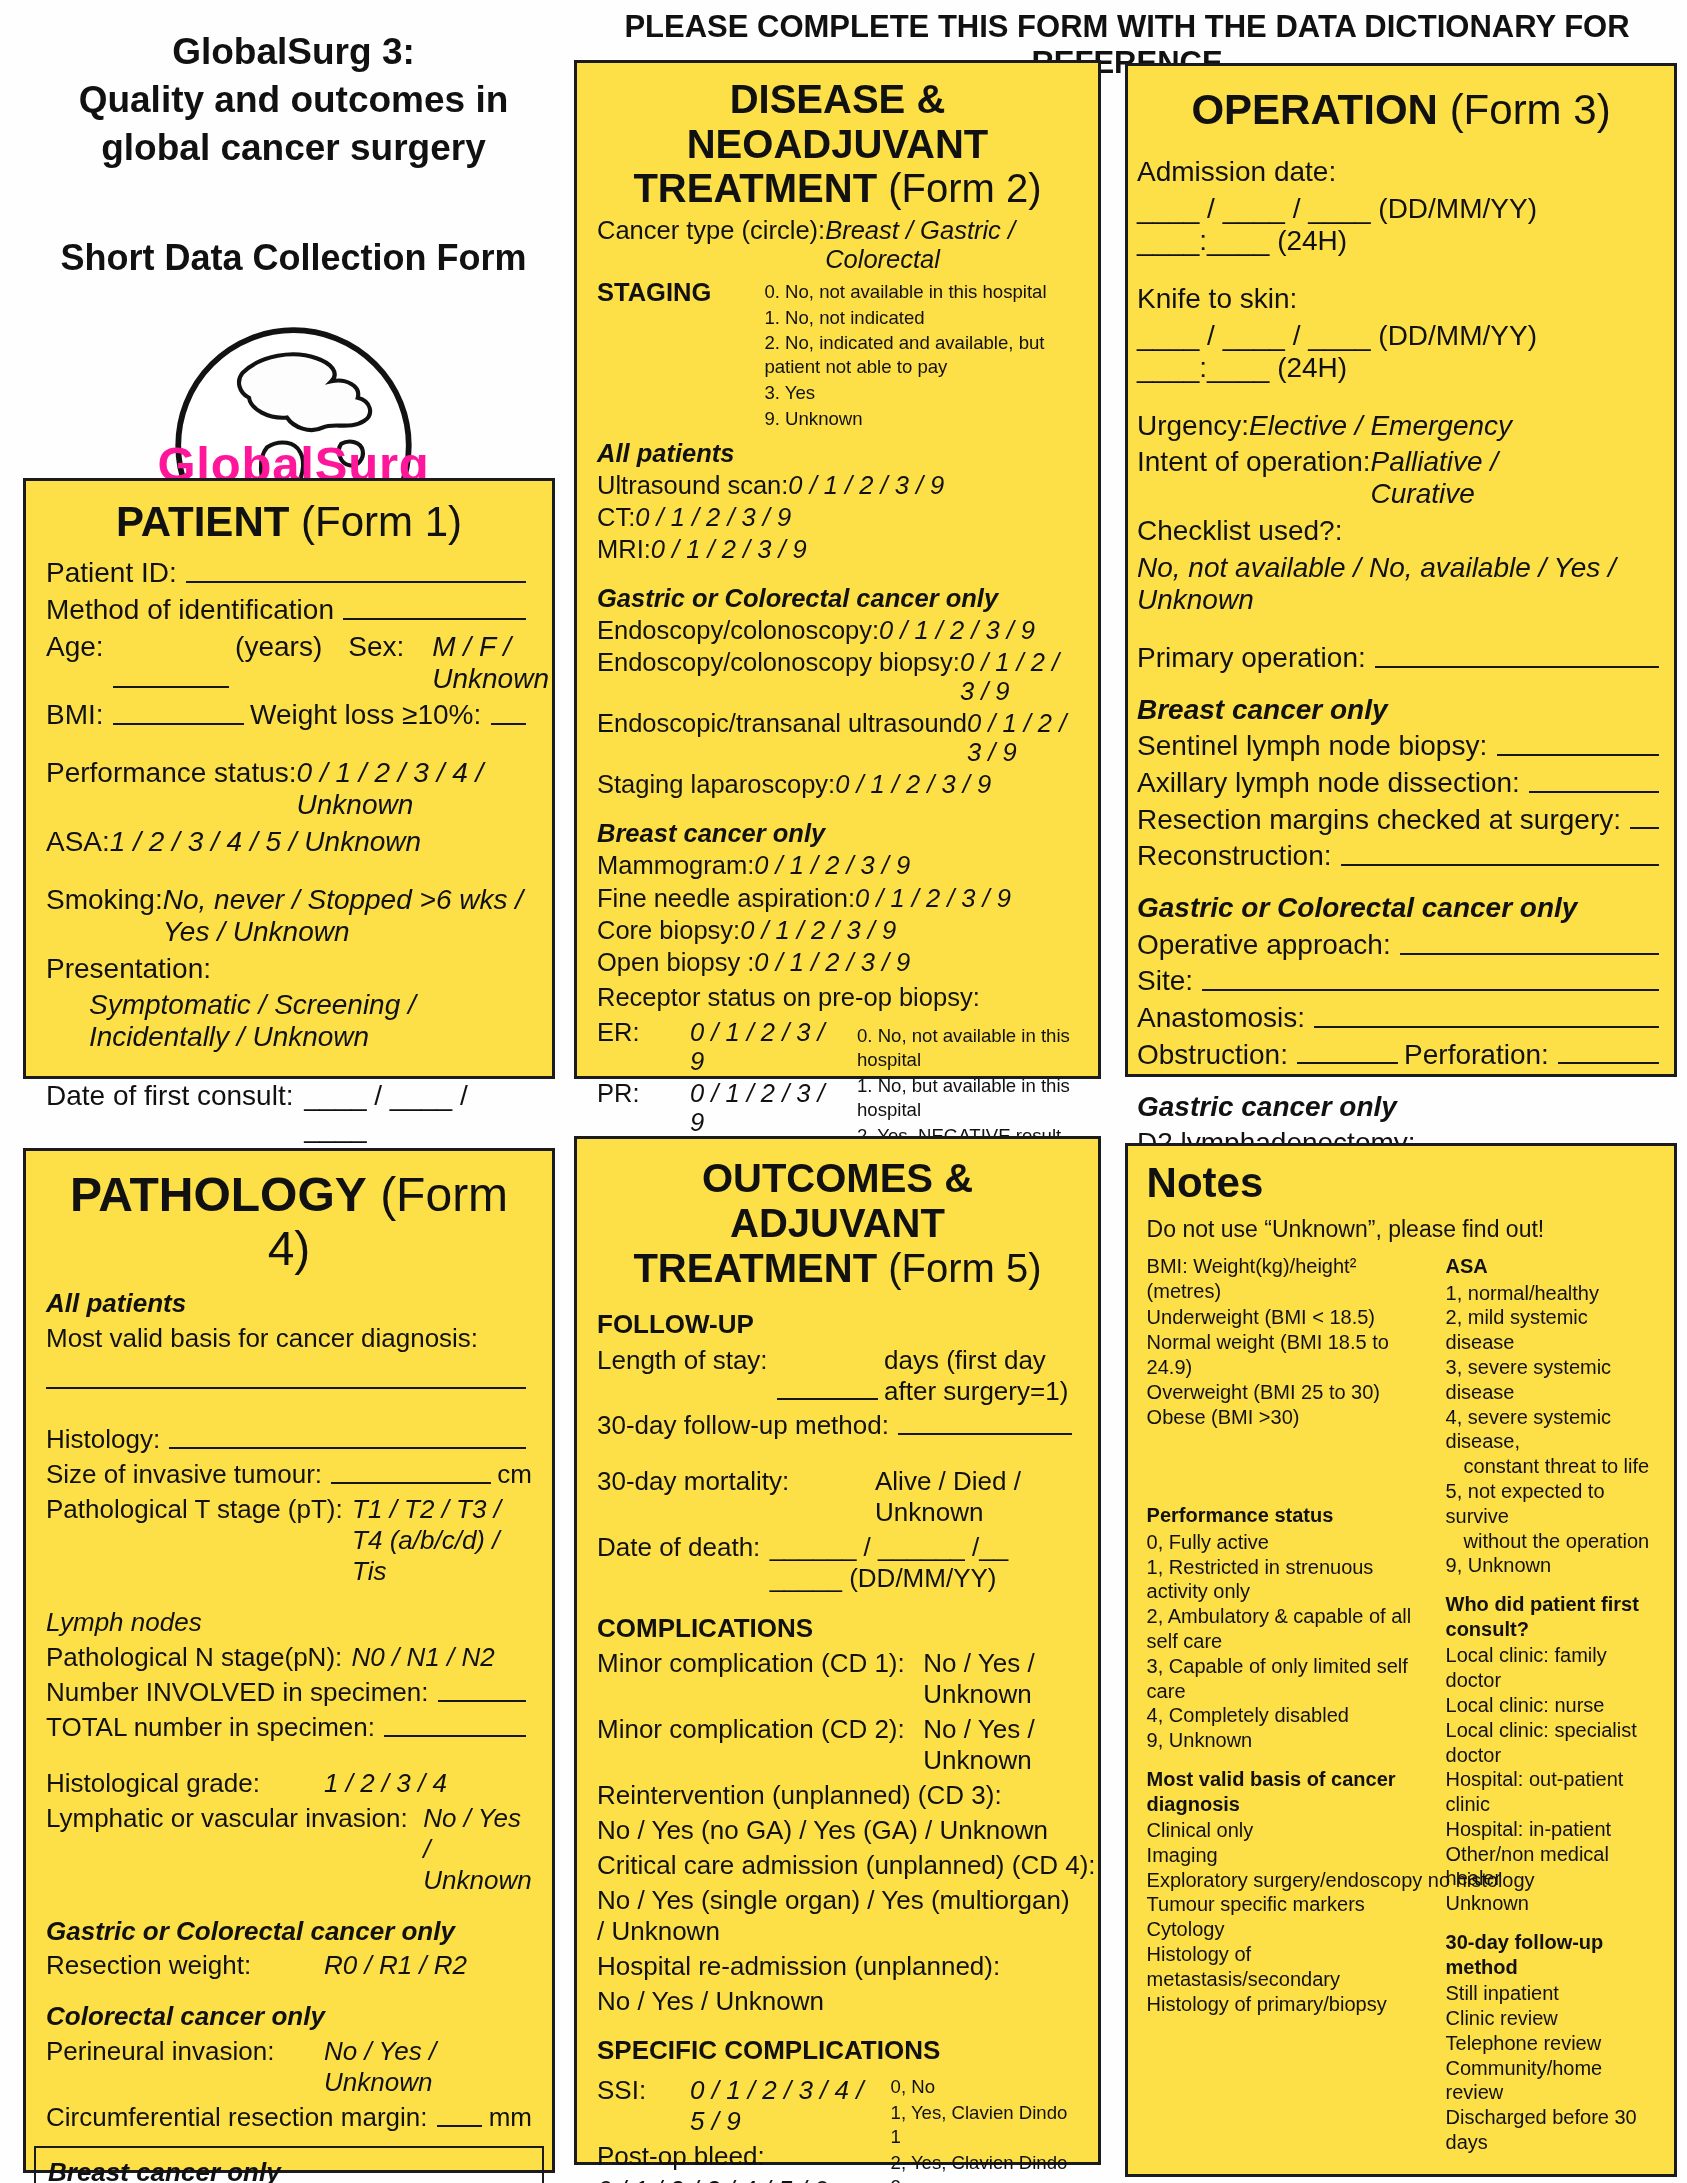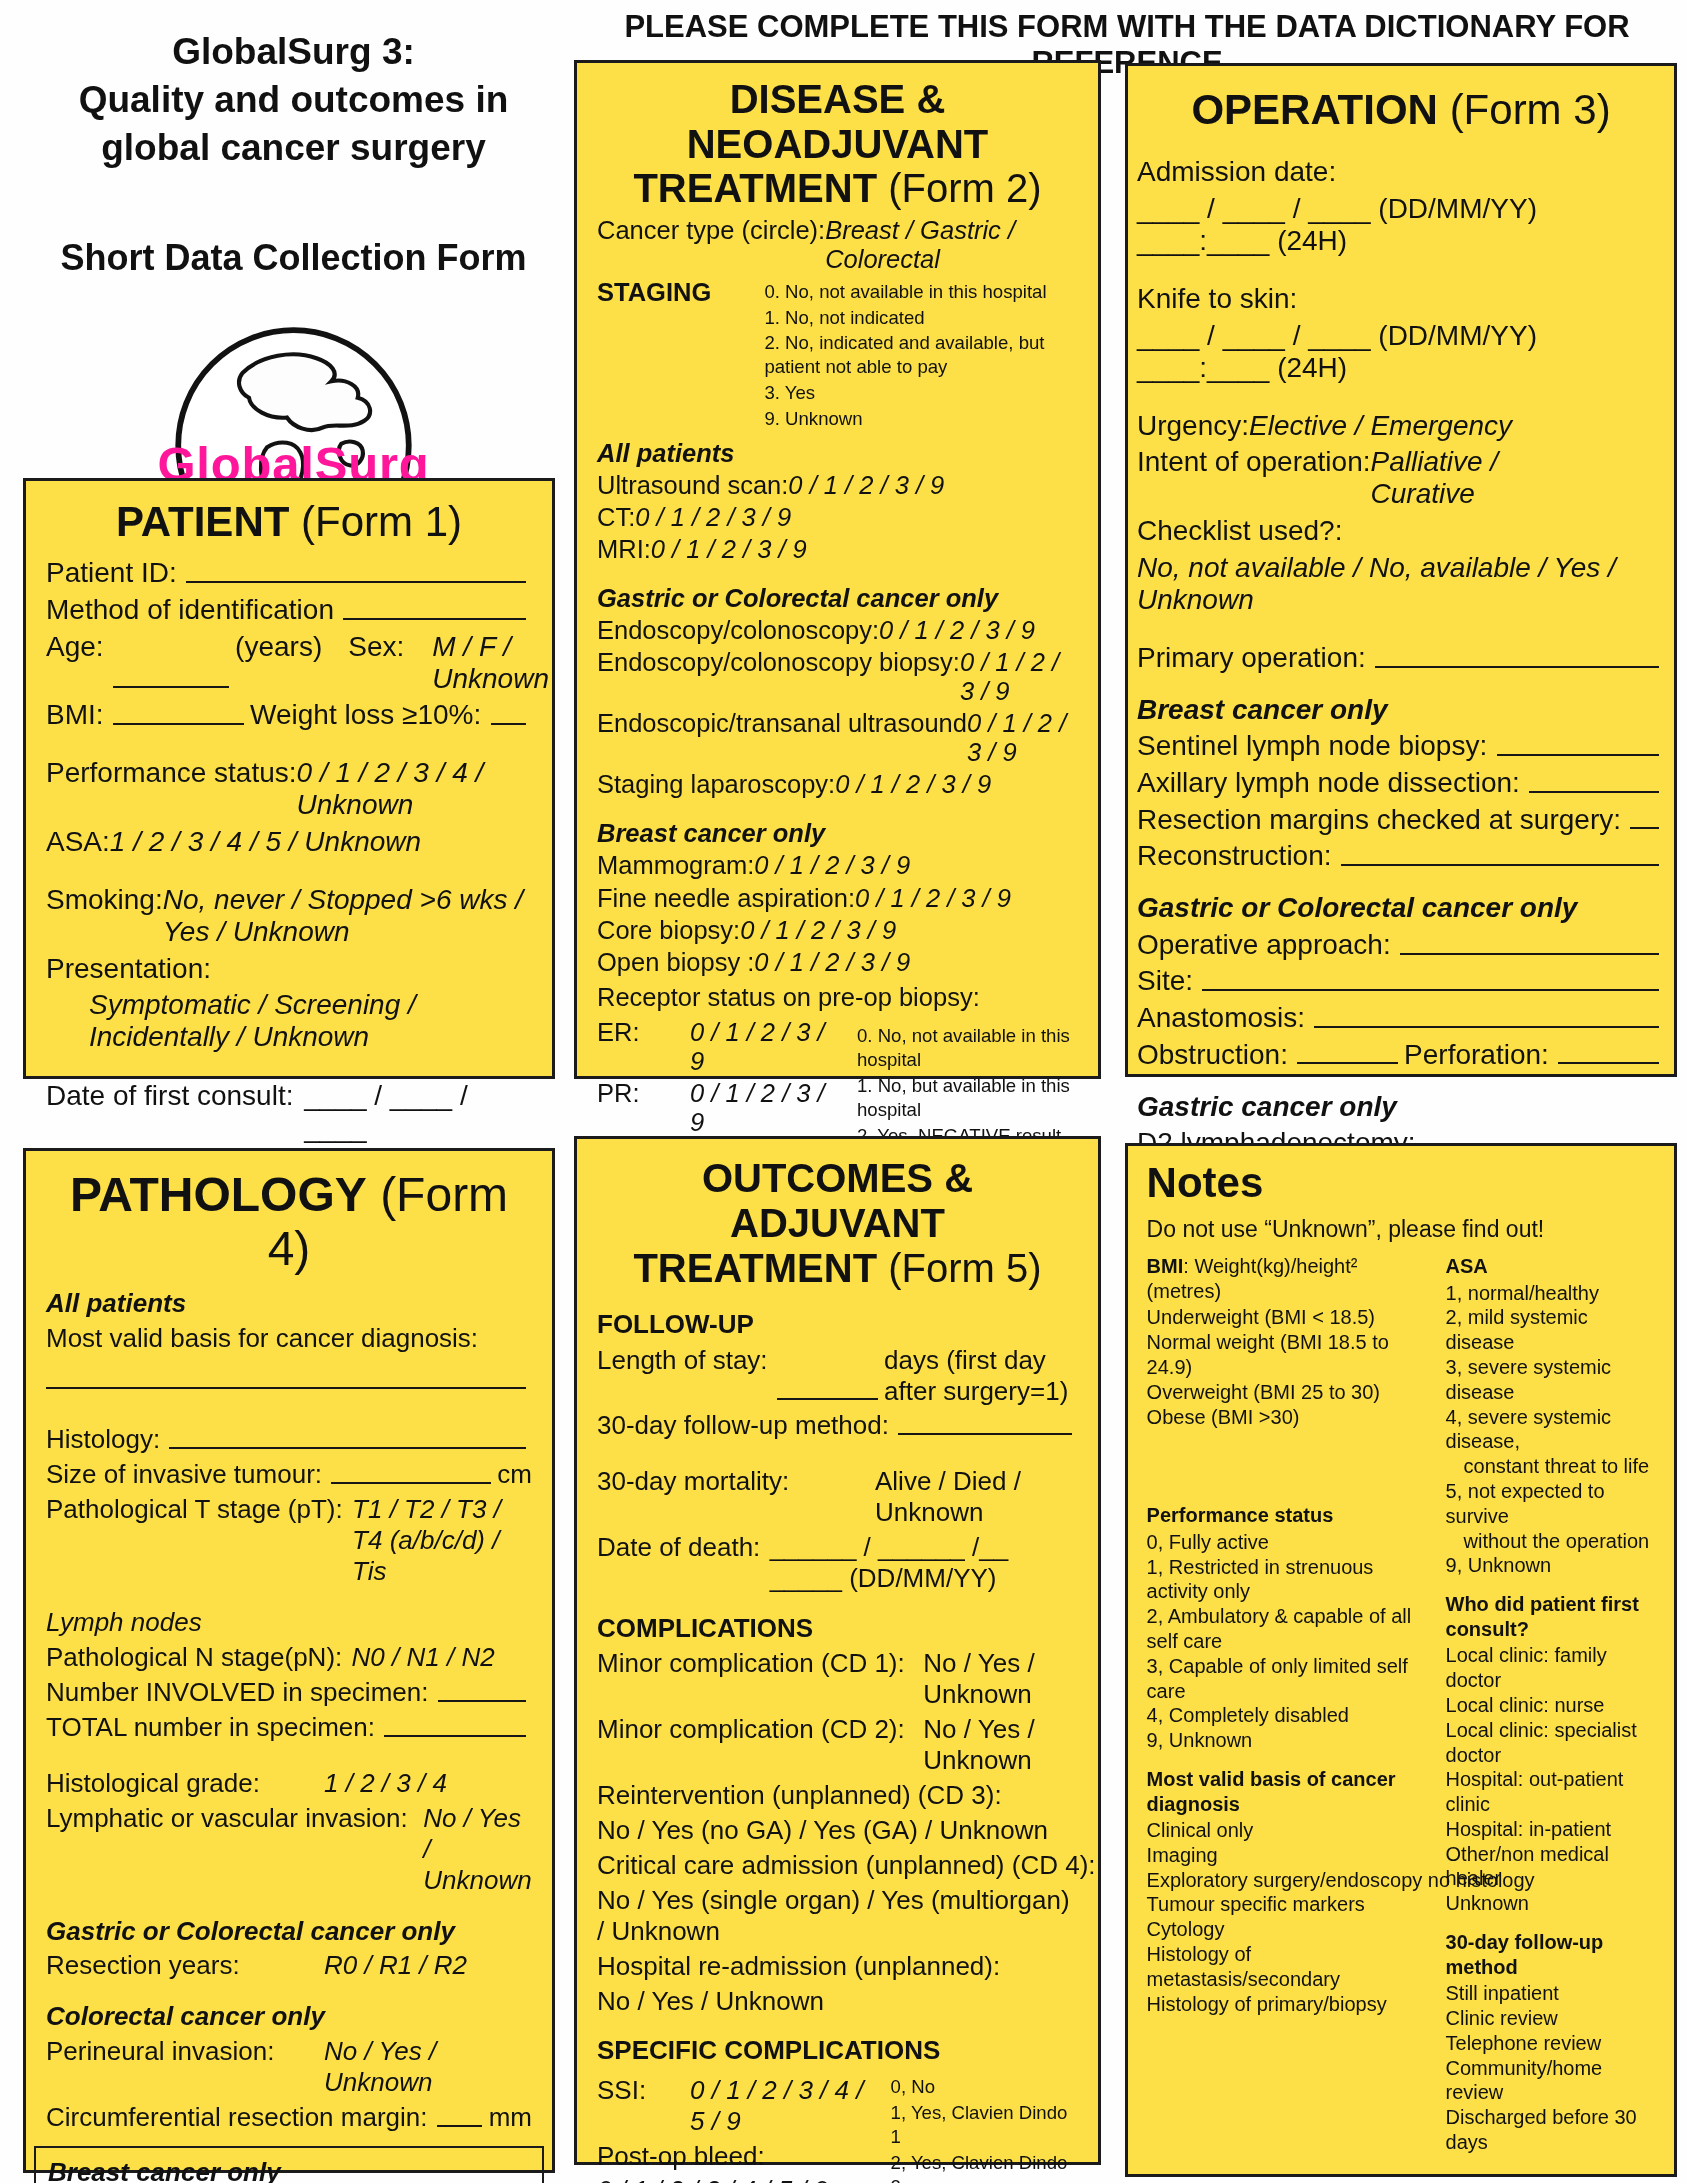--- a/index.html
+++ b/index.html
@@ -427,21 +427,21 @@
     <span class="lbl minw300">Histological grade:</span>
     <span class="opt" style="margin-left:46px">1  /  2  /  3  /  4</span>
   </div>
   <div class="row">
     <span class="lbl">Lymphatic or vascular invasion:</span>
     <span class="opt" style="margin-left:15.5px">No  /  Yes  /  Unknown</span>
   </div>
 
   <div class="gh">Gastric or Colorectal cancer only</div>
   <div class="row">
-    <span class="lbl minw300">Resection years:</span>
+    <span class="lbl minw300">Resection weight:</span>
     <span class="opt" style="margin-left:46px">R0  /  R1  /  R2</span>
   </div>
 
   <div class="gh">Colorectal cancer only</div>
   <div class="row">
     <span class="lbl minw300">Perineural invasion:</span>
     <span class="opt" style="margin-left:46px">No  /  Yes  /  Unknown</span>
   </div>
   <div class="row">
     <span class="lbl">Circumferential resection margin:</span>
@@ -555,21 +555,21 @@
   </div>
 
 </div>
 
 <div class="box" id="notes">
   <div class="ntitle">Notes</div>
   <div class="intro">Do not use “Unknown”, please find out!</div>
 
   <div class="ncols">
     <div class="ncl">
-      <div class="nh first"><span style="font-weight:bold">BMI</span><span style="font-weight:normal">: Weight(kg)/height² (metres)</span></div>
+      <div class="nh first"><span style="font-weight:normal">BMI</span><span style="font-weight:normal">: Weight(kg)/height² (metres)</span></div>
       <div>Underweight (BMI &lt; 18.5)</div>
       <div>Normal weight (BMI 18.5 to 24.9)</div>
       <div>Overweight (BMI 25 to 30)</div>
       <div>Obese (BMI &gt;30)</div>
 
       <div class="nh" style="margin-top:74px">Performance status</div>
       <div>0, Fully active</div>
       <div>1, Restricted in strenuous activity only</div>
       <div>2, Ambulatory &amp; capable of all self care</div>
       <div>3, Capable of only limited self care</div>

